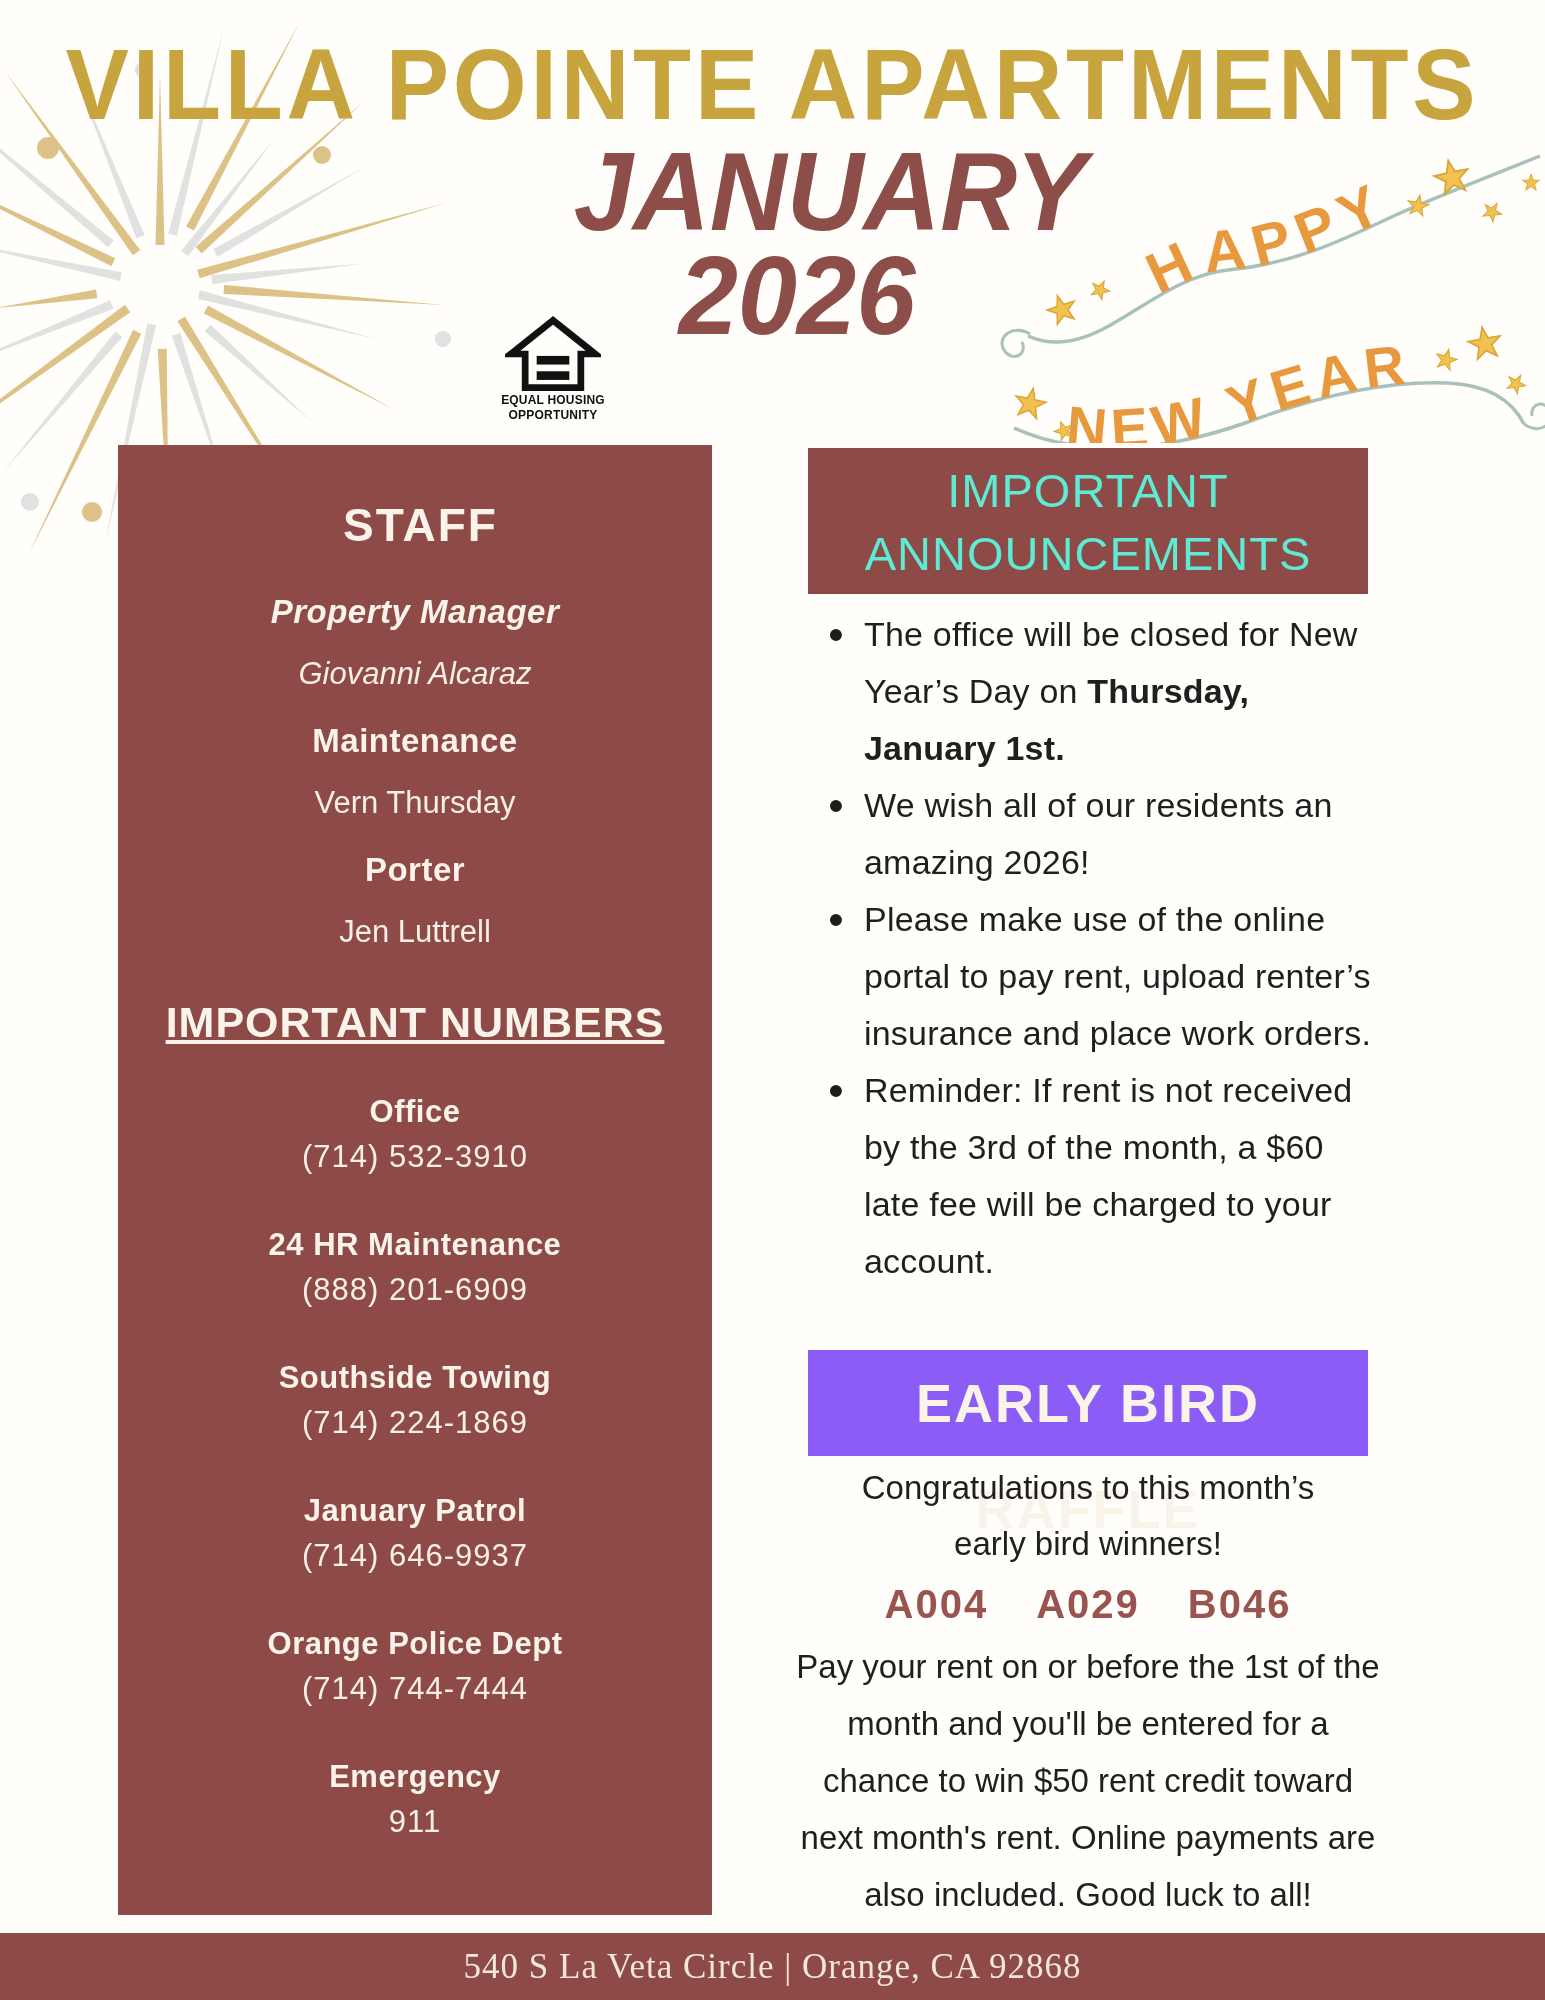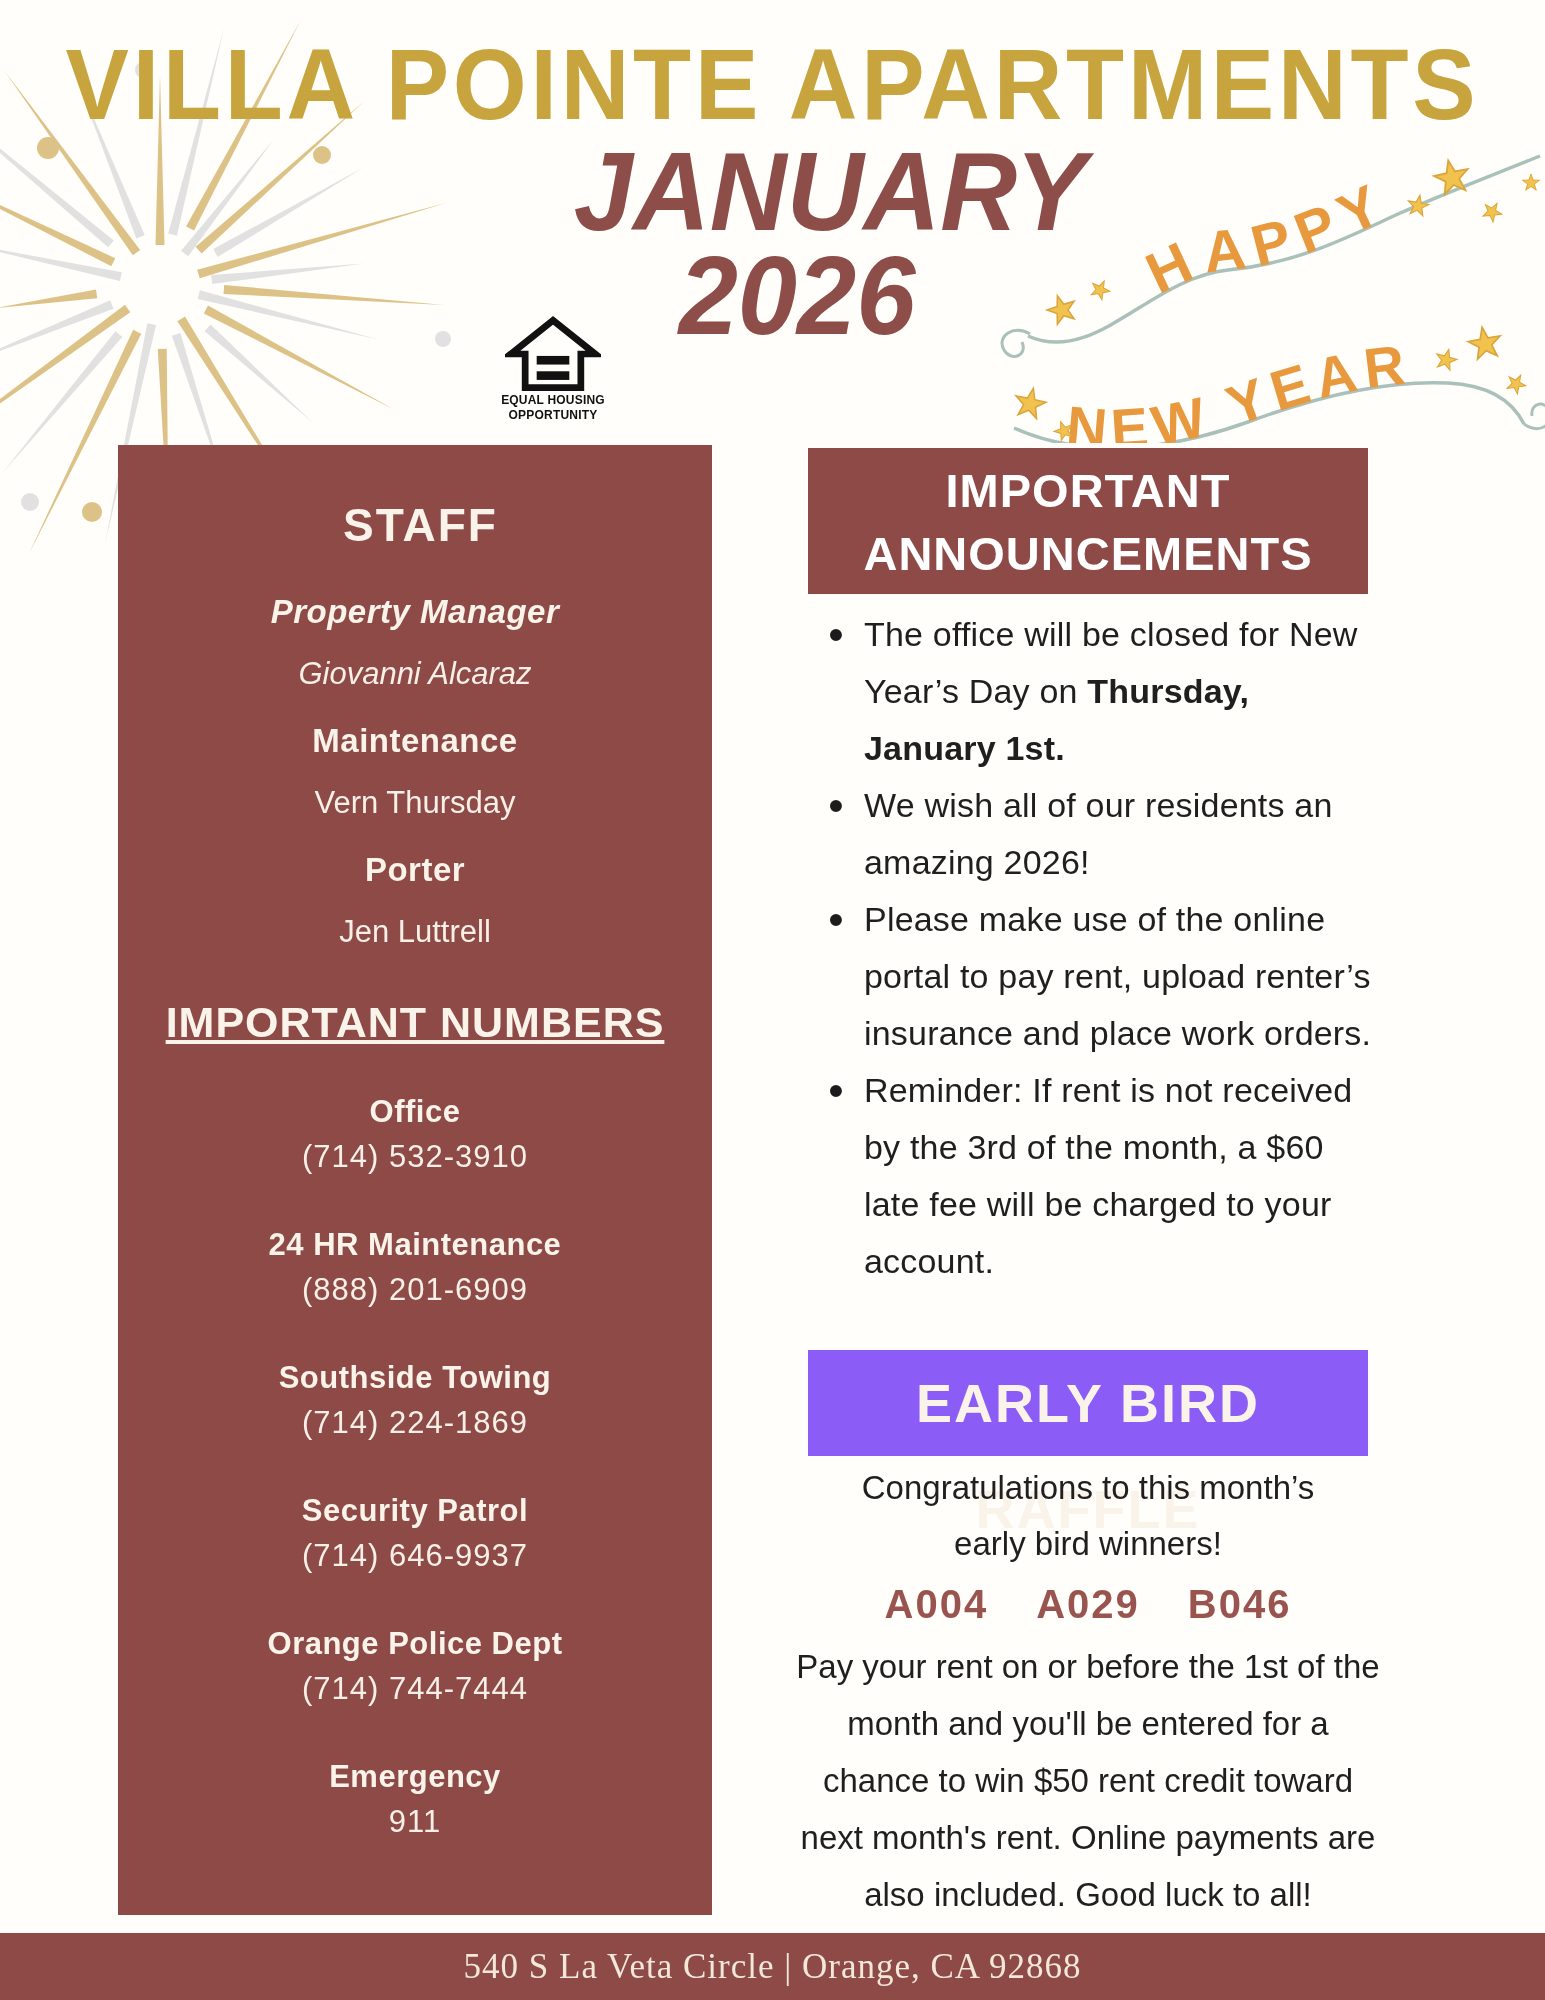--- a/index.html
+++ b/index.html
@@ -39,21 +39,21 @@
   .staff-group:first-of-type{margin-top:46px;font-style:italic;}
   .staff-role{font-size:33px;line-height:34px;font-weight:700;letter-spacing:.5px;}
   .staff-name{font-size:31px;line-height:32px;font-weight:400;margin-top:29px;color:#f8f0e7;}
   .numbers-title{font-size:43px;line-height:36px;font-weight:700;margin-top:56px;letter-spacing:1px;text-decoration:underline;}
   .num-group{margin-top:56px;}
   .num-label{font-size:31px;line-height:32px;font-weight:700;letter-spacing:.5px;}
   .num-phone{font-size:31px;line-height:32px;font-weight:400;margin-top:13px;color:#f8f0e7;letter-spacing:1px;}
   
   .ann-box{
     position:absolute;left:808px;top:448px;width:560px;height:146px;background:#8d4a47;
-    color:#ffffff;text-align:center;font-weight:700;font-size:47px;line-height:63px;
+    color:#5eead4;text-align:center;font-weight:400;font-size:47px;line-height:63px;
     padding-top:11px;box-sizing:border-box;letter-spacing:1px;z-index:2;
   }
   .bullets{position:absolute;left:808px;top:606px;width:566px;z-index:2;}
   .bullet-row{display:flex;align-items:flex-start;}
   .bdot{width:56px;flex:0 0 56px;font-size:44px;line-height:57px;color:#1d1b1b;text-align:center;}
   .btext{flex:1;font-size:34px;line-height:57px;color:#201e1e;letter-spacing:.2px;}
   .btext .b{font-weight:700;}
   .raffle-box{
     position:absolute;left:808px;top:1350px;width:560px;height:106px;background:#8b5cf6;
     color:#faf3ea;text-align:center;font-weight:700;font-size:54px;line-height:106px;
@@ -186,21 +186,21 @@
         </div>
         <div class="num-group">
           <div class="num-label">24 HR Maintenance</div>
           <div class="num-phone">(888) 201-6909</div>
         </div>
         <div class="num-group">
           <div class="num-label">Southside Towing</div>
           <div class="num-phone">(714) 224-1869</div>
         </div>
         <div class="num-group">
-          <div class="num-label">Security Patrol</div>
+          <div class="num-label">January Patrol</div>
           <div class="num-phone">(714) 646-9937</div>
         </div>
         <div class="num-group">
           <div class="num-label">Orange Police Dept</div>
           <div class="num-phone">(714) 744-7444</div>
         </div>
         <div class="num-group">
           <div class="num-label">Emergency</div>
           <div class="num-phone">911</div>
         </div>

